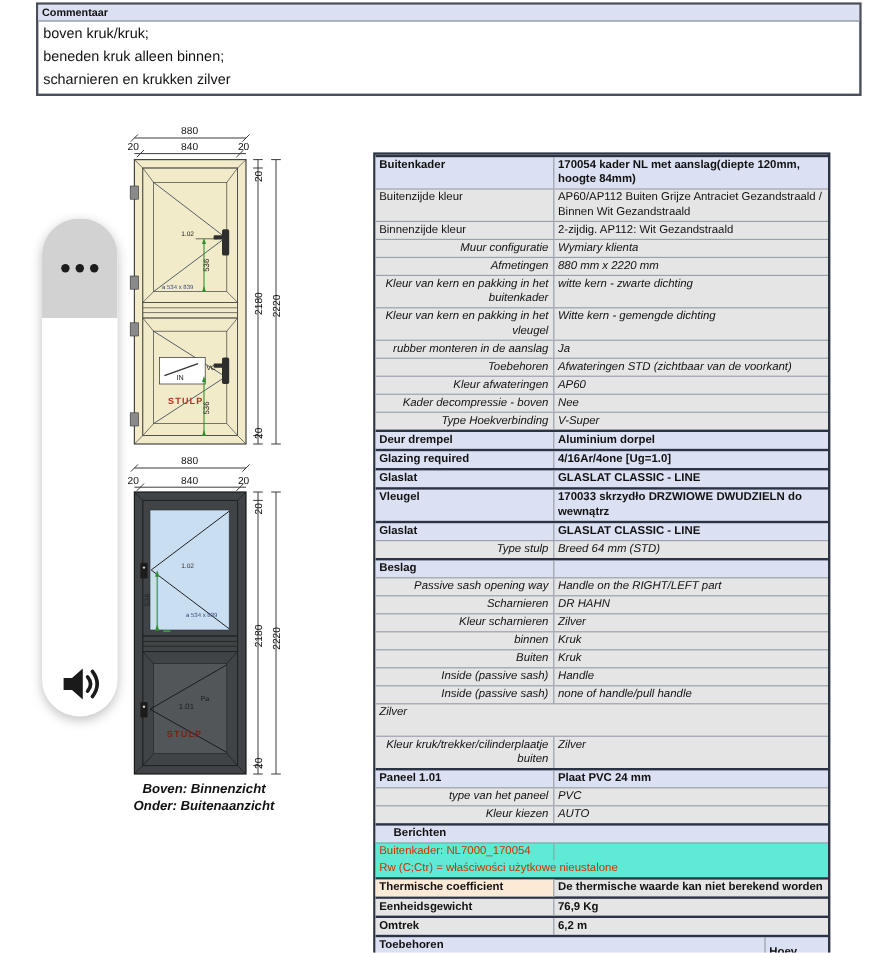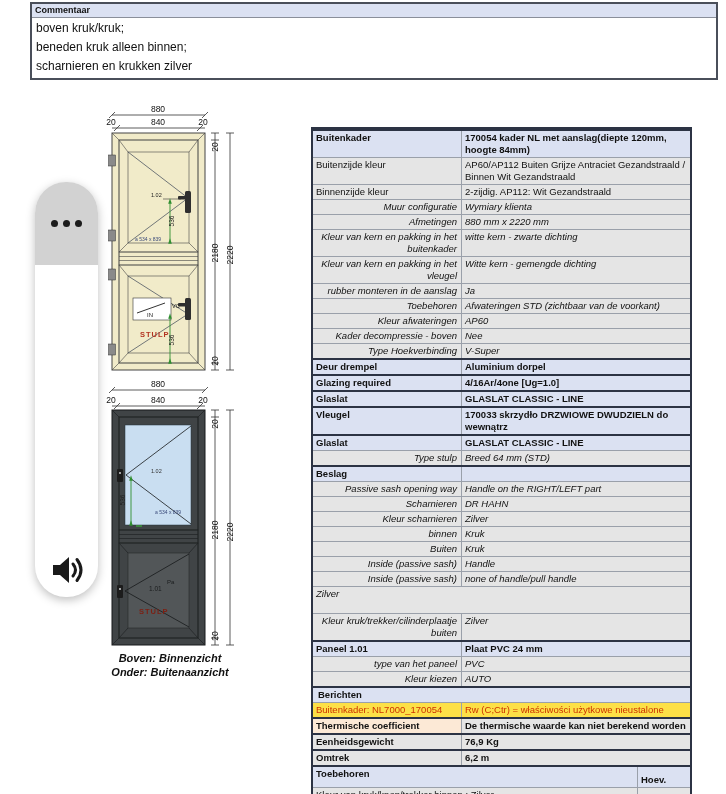--- a/index.html
+++ b/index.html
@@ -33,26 +33,26 @@
               font-size:9.5px;line-height:12px;}
   .trow{display:flex;align-items:flex-start;min-height:13.5px;border-top:1px solid #9aa0aa;background:#e5e5e5;}
   .trow:first-child{border-top:none;}
   .trow.tall{min-height:26px;}
   .trow.sect{border-top:2px solid #2c3344;}
   .tlabel{width:149px;box-sizing:border-box;padding:1px 4px 1px 3px;border-right:1px solid #9aa0aa;align-self:stretch;}
   .tvalue{flex:1;padding:1px 3px;}
   .trow.hdr{background:#dbe1f2;font-weight:bold;}
   .trow.ital .tlabel{font-style:italic;text-align:right;}
   .trow.ital .tvalue{font-style:italic;}
-  .trow.msg{background:#fde047;color:#cc3300;}
+  .trow.msg{background:#5eead4;color:#cc3300;flex-direction:column;}
   .trow.peach{font-weight:bold;}
   .trow.peach .tlabel{background:#fce9d6;}
   .trow.boldw{font-weight:bold;}
   .trow.full{background:#dbe1f2;font-weight:bold;}
-  .trow.full .tfull{padding:1px 5px;}
+  .trow.full .tfull{padding:1px 15px;}
   .trow .tacc{width:325px;box-sizing:border-box;padding:1px 4px 1px 3px;border-right:1px solid #9aa0aa;align-self:stretch;}
   .trow .tqty{flex:1;padding:7px 4px 1px 3px;text-align:right;}
   .trow.acch{background:#dbe1f2;font-weight:bold;}
   .trow.acch .tqty{text-align:left;}
 
   
   .widget{position:absolute;left:35px;top:182px;width:63px;height:415px;
           border-radius:31px;background:#ffffff;box-shadow:0 3px 10px rgba(0,0,0,0.25);
           overflow:hidden;z-index:5;}
   .widget-top{height:83px;background:#d2d2d2;display:flex;align-items:center;justify-content:center;gap:5px;}

